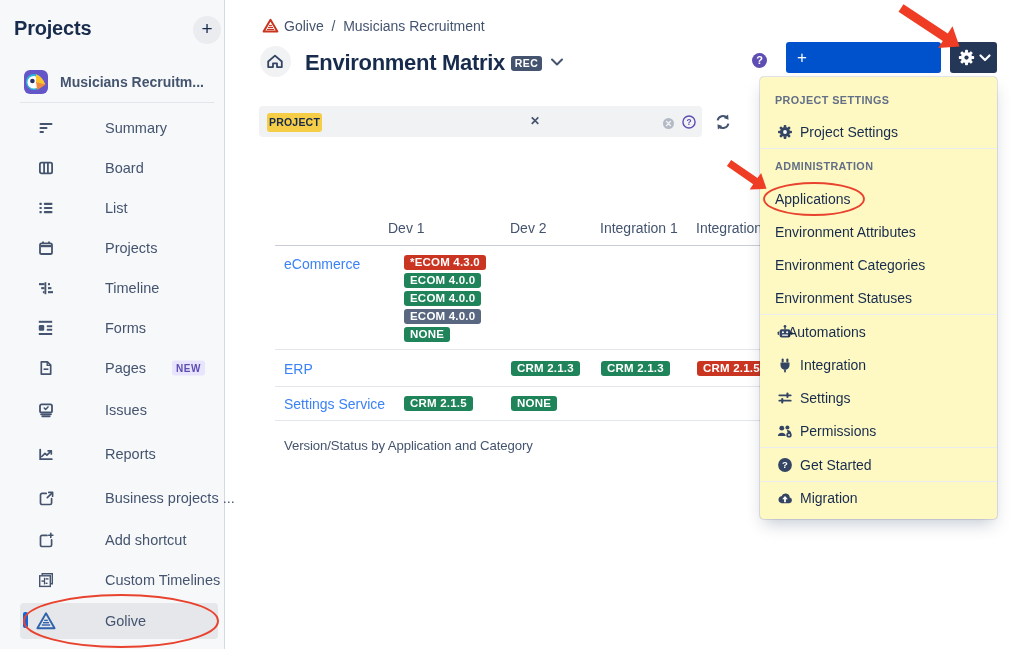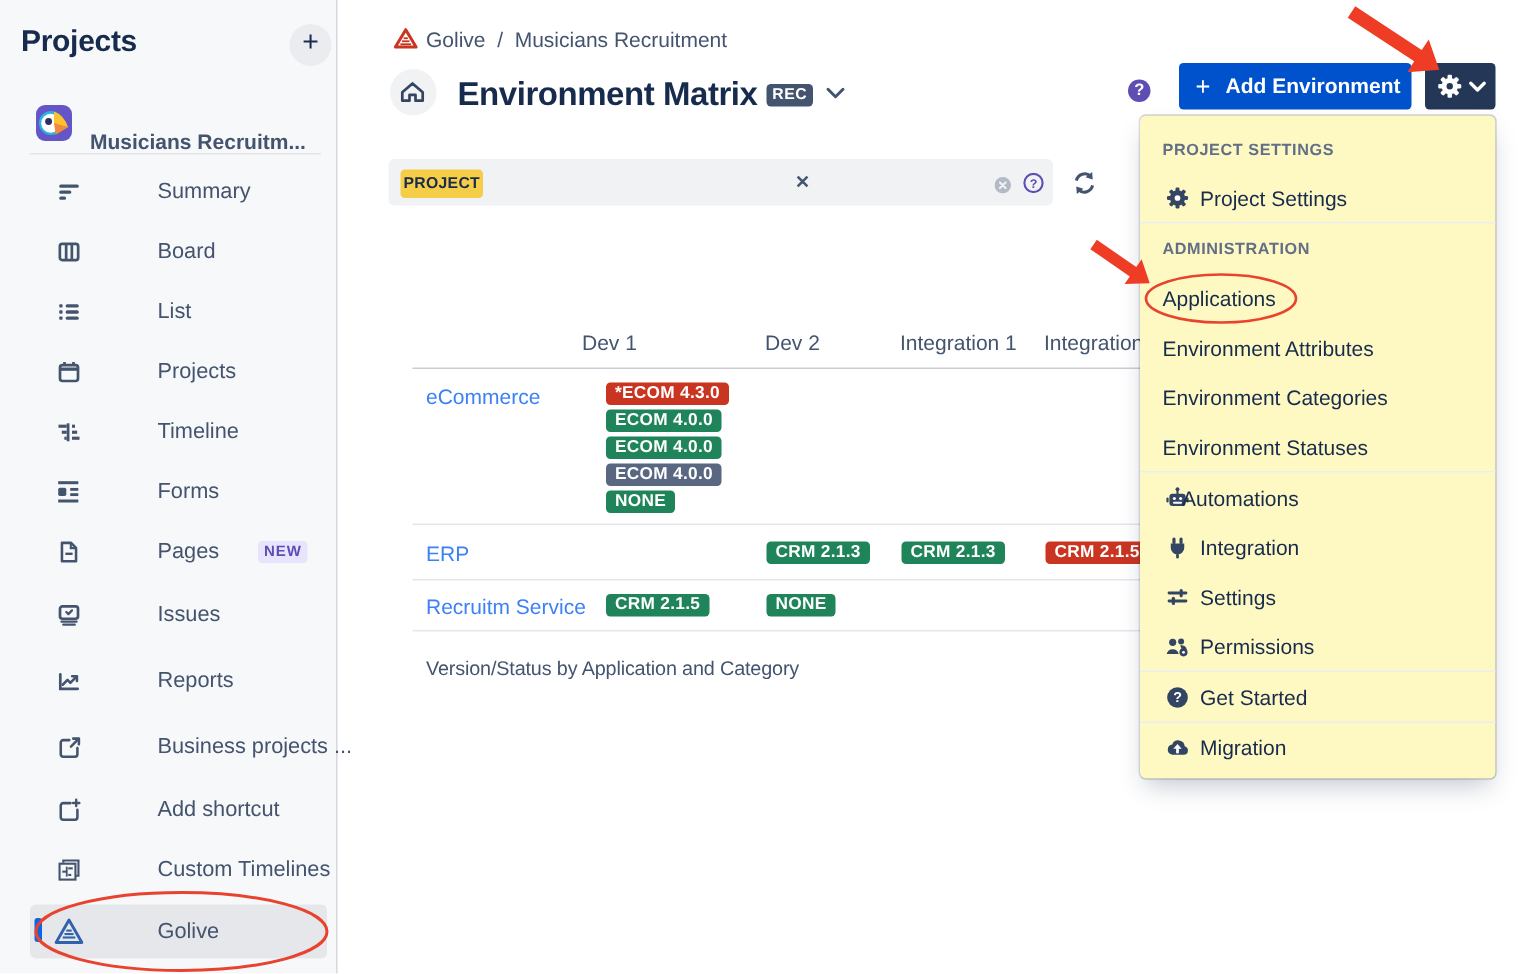--- a/index.html
+++ b/index.html
@@ -7,21 +7,21 @@
   body { font-family:"Liberation Sans", sans-serif; background:#fff; position:relative; }
   .abs { position:absolute; }
 
   
   #sidebar { position:absolute; left:0; top:0; width:225px; height:649px;
              background:#f7f8f9; border-right:1px solid #d5d9e0; }
   #sb-title { position:absolute; left:14px; top:17px; font-size:20px; font-weight:700; color:#172b4d; letter-spacing:-0.2px;}
   #sb-plus { position:absolute; left:193px; top:16px; width:28px; height:28px; border-radius:50%;
              background:#ebecf0; color:#172b4d; text-align:center; line-height:26px; font-size:19px; font-weight:400;}
   #sb-avatar { position:absolute; left:24px; top:70px; }
-  #sb-proj { position:absolute; left:60px; top:74px; font-size:14px; font-weight:700; color:#44546f;margin-top:12px; }
+  #sb-proj { position:absolute; left:60px; top:74px; font-size:14px; font-weight:700; color:#44546f; }
   #sb-div { position:absolute; left:20px; top:102px; width:194px; height:1px; background:#e3e5ea; }
   .mi { position:absolute; left:0; width:224px; height:40px; }
   .mi .ic { position:absolute; left:38px; top:50%; transform:translateY(-50%); width:16px; height:16px; }
   .mi .lb { position:absolute; left:74px; top:50%; transform:translateY(-50%); font-size:14.5px; color:#44546f; white-space:nowrap;margin-left:31px;}
   #golive-row { position:absolute; left:20px; top:603px; width:198px; height:36px; background:#e5e7ea; border-radius:4px; }
   #golive-bar { position:absolute; left:23px; top:612px; width:5px; height:16px; border-radius:2px; background:#0c66e4; }
   .newbadge { position:absolute; left:172px; top:-7px; background:#e8e4fd; color:#5e4db2; font-size:10px; font-weight:700;
               padding:2px 4px; border-radius:3px; letter-spacing:0.6px; top:50%; transform:translateY(-50%);}
 
   
@@ -231,21 +231,20 @@
   <path d="M9 2.1 L15.8 8 V13.6 H11 V9.8 H7 V13.6 H2.2 V8 Z" fill="none" stroke="#344563" stroke-width="1.8" stroke-linejoin="round"></path>
 </svg>
 <div id="page-title">Environment Matrix</div>
 <div id="rec-badge">REC</div>
 <svg class="abs" style="left:550px;top:57px" width="14" height="10" viewBox="0 0 14 10">
   <path d="M2 2.5 L7 7.5 L12 2.5" fill="none" stroke="#44546f" stroke-width="2" stroke-linecap="round" stroke-linejoin="round"></path>
 </svg>
 <div id="help-circ">?</div>
 <div id="add-btn">
     <span style="position:absolute;left:11px;top:0;font-size:17px;font-weight:400">+</span>
-    <span style="position:absolute;left:31px;top:0">Add Environment</span>
   </div>
 <div id="gear-btn">
   <svg class="abs" style="left:8px;top:7px" width="17" height="17" viewBox="0 0 16 16">
     <g fill="#fff">
       <circle cx="8" cy="8" r="5.2"></circle>
       <g>
           <rect x="6.6" y="0.8" width="2.8" height="2.8" rx="0.8"></rect>
           <rect x="6.6" y="12.4" width="2.8" height="2.8" rx="0.8"></rect>
           <rect x="0.8" y="6.6" width="2.8" height="2.8" rx="0.8"></rect>
           <rect x="12.4" y="6.6" width="2.8" height="2.8" rx="0.8"></rect>
@@ -297,21 +296,21 @@
 <div class="badge bg-green" style="left:404px;top:273px">ECOM 4.0.0</div>
 <div class="badge bg-green" style="left:404px;top:291px">ECOM 4.0.0</div>
 <div class="badge bg-slate" style="left:404px;top:309px">ECOM 4.0.0</div>
 <div class="badge bg-green" style="left:404px;top:327px">NONE</div>
 <div class="rowline" style="top:349px"></div>
 <div class="cat" style="top:361px">ERP</div>
 <div class="badge bg-green" style="left:511px;top:361px">CRM 2.1.3</div>
 <div class="badge bg-green" style="left:601px;top:361px">CRM 2.1.3</div>
 <div class="badge bg-red" style="left:697px;top:361px">CRM 2.1.5</div>
 <div class="rowline" style="top:386px"></div>
-<div class="cat" style="top:396px">Recruitm Service</div>
+<div class="cat" style="top:396px">Settings Service</div>
 <div class="badge bg-green" style="left:404px;top:396px">CRM 2.1.5</div>
 <div class="badge bg-green" style="left:511px;top:396px">NONE</div>
 <div class="rowline" style="top:420px"></div>
 <div id="caption">Version/Status by Application and Category</div>
 
 <div id="menu">
   <div class="mh" style="top:17px">PROJECT SETTINGS</div>
   <svg class="micon" style="top:47px" viewBox="0 0 16 16">
     <g fill="#344563">
       <circle cx="8" cy="8" r="5.1"></circle>

